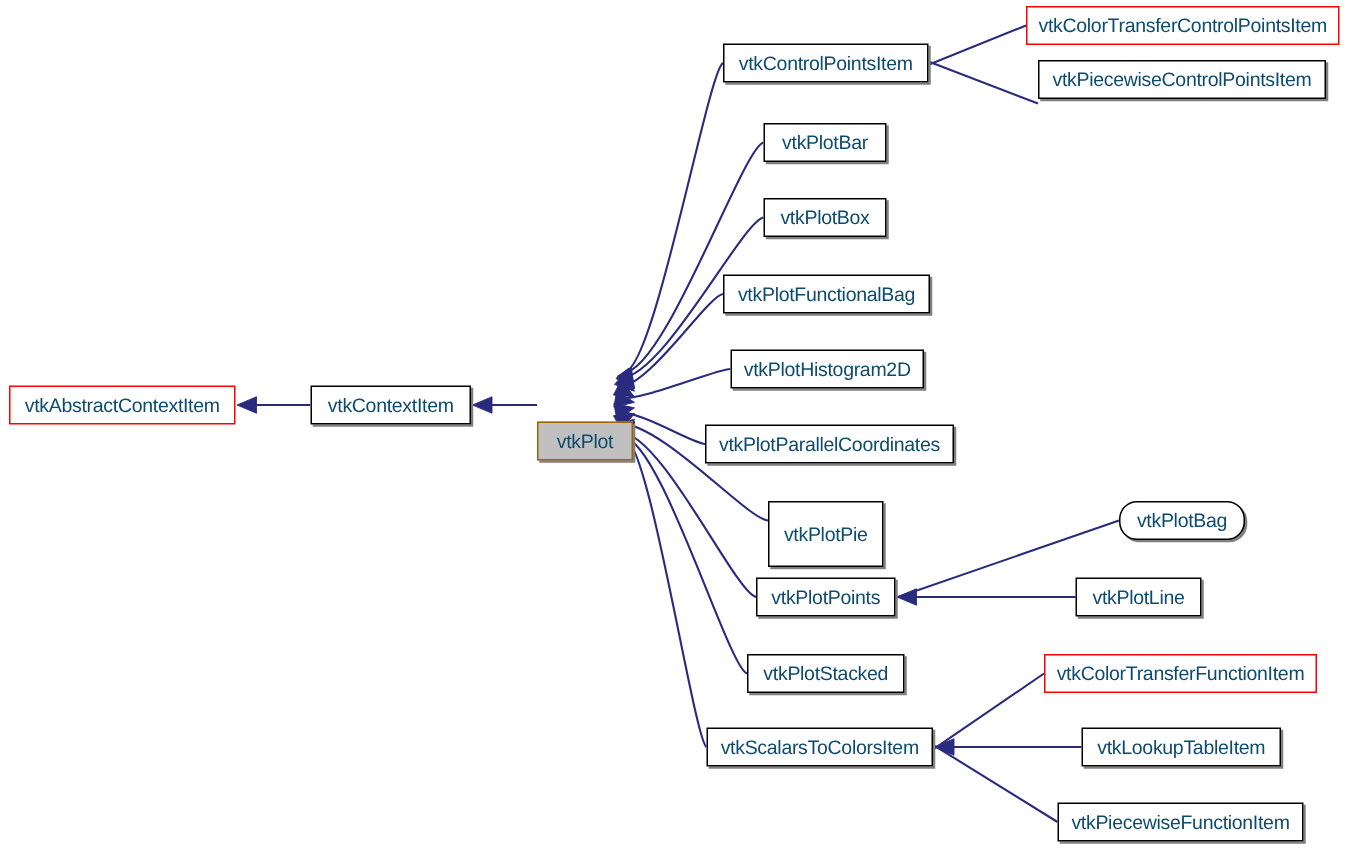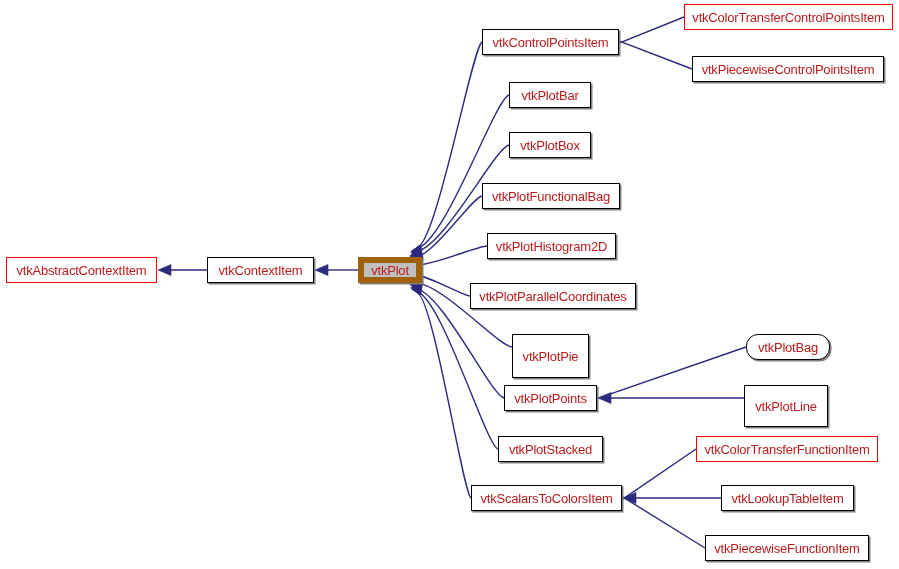--- a/index.html
+++ b/index.html
@@ -27,32 +27,33 @@
   .node {
     position: absolute;
     box-sizing: border-box;
     display: flex;
     align-items: center;
     justify-content: center;
     background: #ffffff;
     border: 1px solid #000000;
     font-size: 13px;
     line-height: 1;
-    color: #b91c1c;
+    color: #0c4a6e;
     white-space: nowrap;
     letter-spacing: -0.2px;
     box-shadow: 1.5px 1.5px 0 0 #808080;
   }
   .node.red {
     border: 1px solid #ff0000;
     box-shadow: none;
   }
   .node.current {
     background: #c0c0c0;
-    border: 6px solid #a16207;
+    border: 1px solid #a16207;
+    margin-top: 24px;
   }
   .node-label {
     display: block;
     pointer-events: none;
     transform: translateY(-0.5px);
   }
 </style>
 </head>
 <body>
 
@@ -133,27 +134,27 @@
       </div>
       <div class="node" style="left: 498px; top: 436px; width: 105px; height: 26px;">
         <span class="node-label">vtkPlotStacked</span>
       </div>
       <div class="node" style="left: 471px; top: 485px; width: 151px; height: 26px;">
         <span class="node-label">vtkScalarsToColorsItem</span>
       </div>
       <div class="node red" style="left: 684px; top: 4px; width: 209px; height: 26px;">
         <span class="node-label">vtkColorTransferControlPointsItem</span>
       </div>
-      <div class="node" style="left: 692px; top: 56px; width: 192px; height: 26px;">
+      <div class="node" style="left: 692px; top: 40px; width: 192px; height: 26px;">
         <span class="node-label">vtkPiecewiseControlPointsItem</span>
       </div>
       <div class="node" style="left: 746px; top: 334px; width: 84px; height: 26px; border-radius: 12px;">
         <span class="node-label">vtkPlotBag</span>
       </div>
-      <div class="node" style="left: 744px; top: 385px; width: 84px; height: 42px; text-align: right;">
+      <div class="node" style="left: 717px; top: 385px; width: 84px; height: 26px; text-align: right;">
         <span class="node-label">vtkPlotLine</span>
       </div>
       <div class="node red" style="left: 696px; top: 436px; width: 182px; height: 26px;">
         <span class="node-label">vtkColorTransferFunctionItem</span>
       </div>
       <div class="node" style="left: 721px; top: 485px; width: 133px; height: 26px;">
         <span class="node-label">vtkLookupTableItem</span>
       </div>
       <div class="node" style="left: 705px; top: 535px; width: 164px; height: 26px;">
         <span class="node-label">vtkPiecewiseFunctionItem</span>

